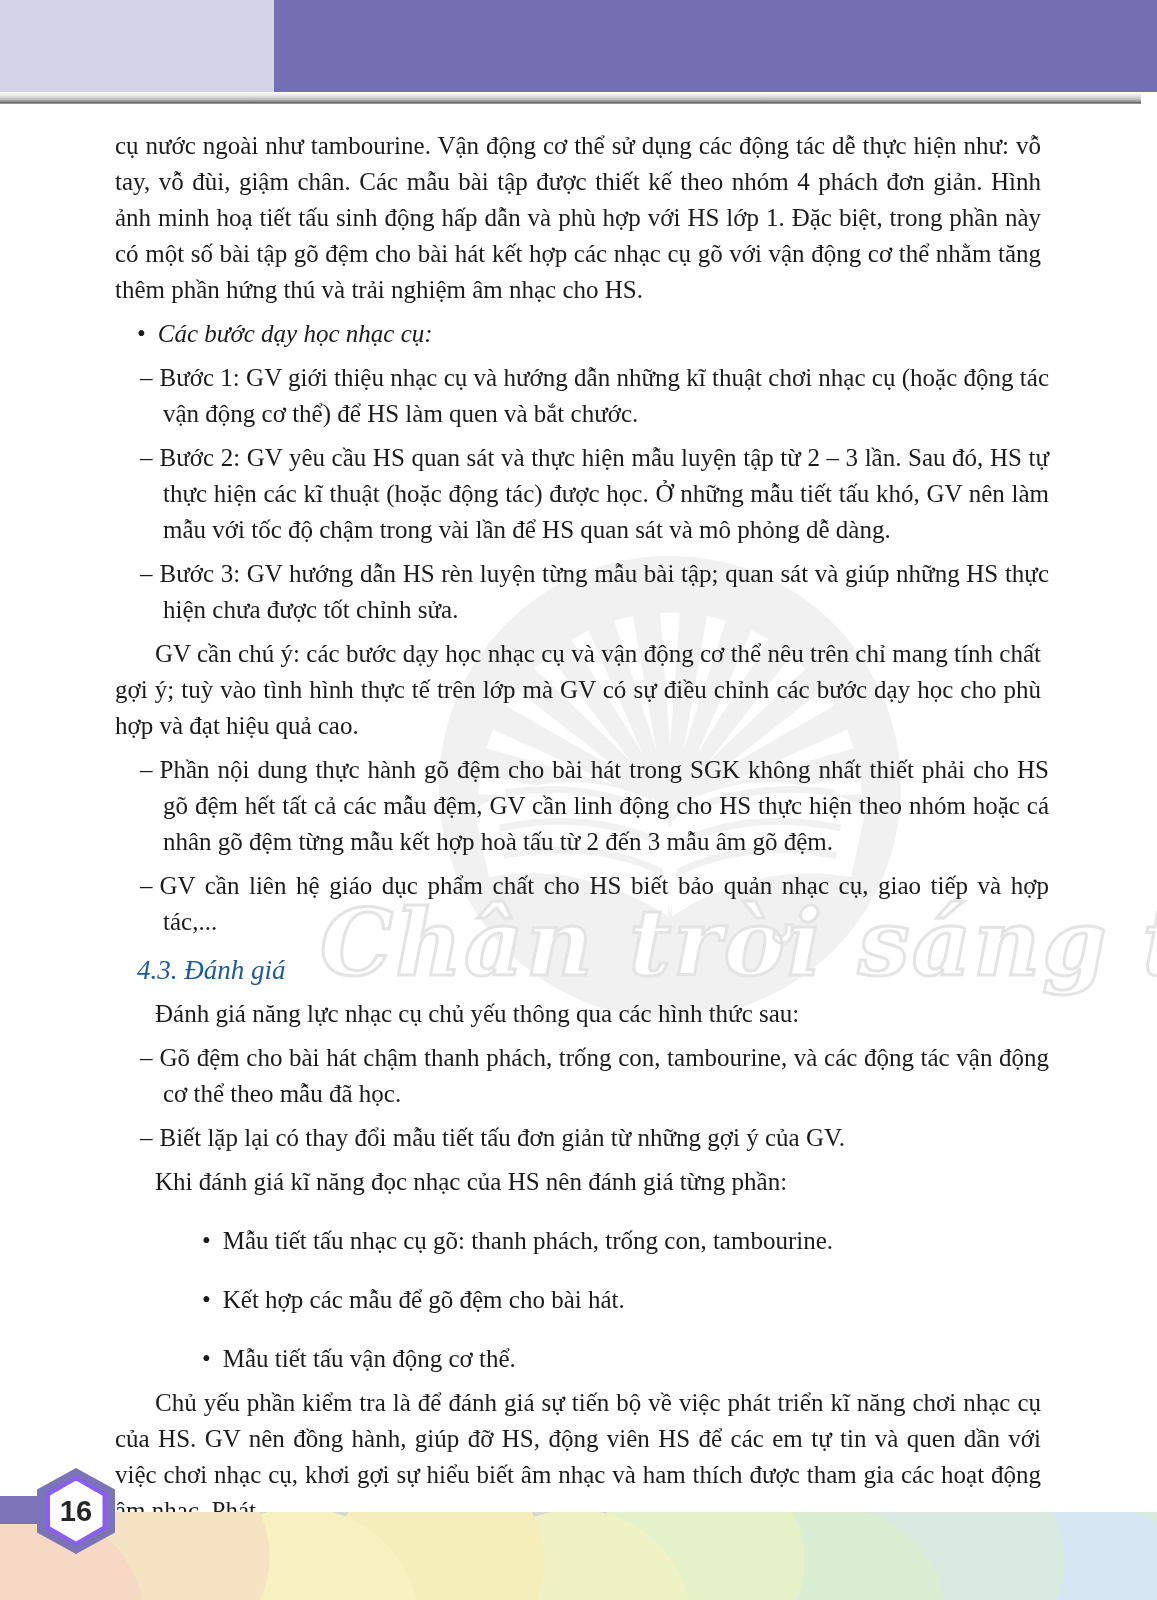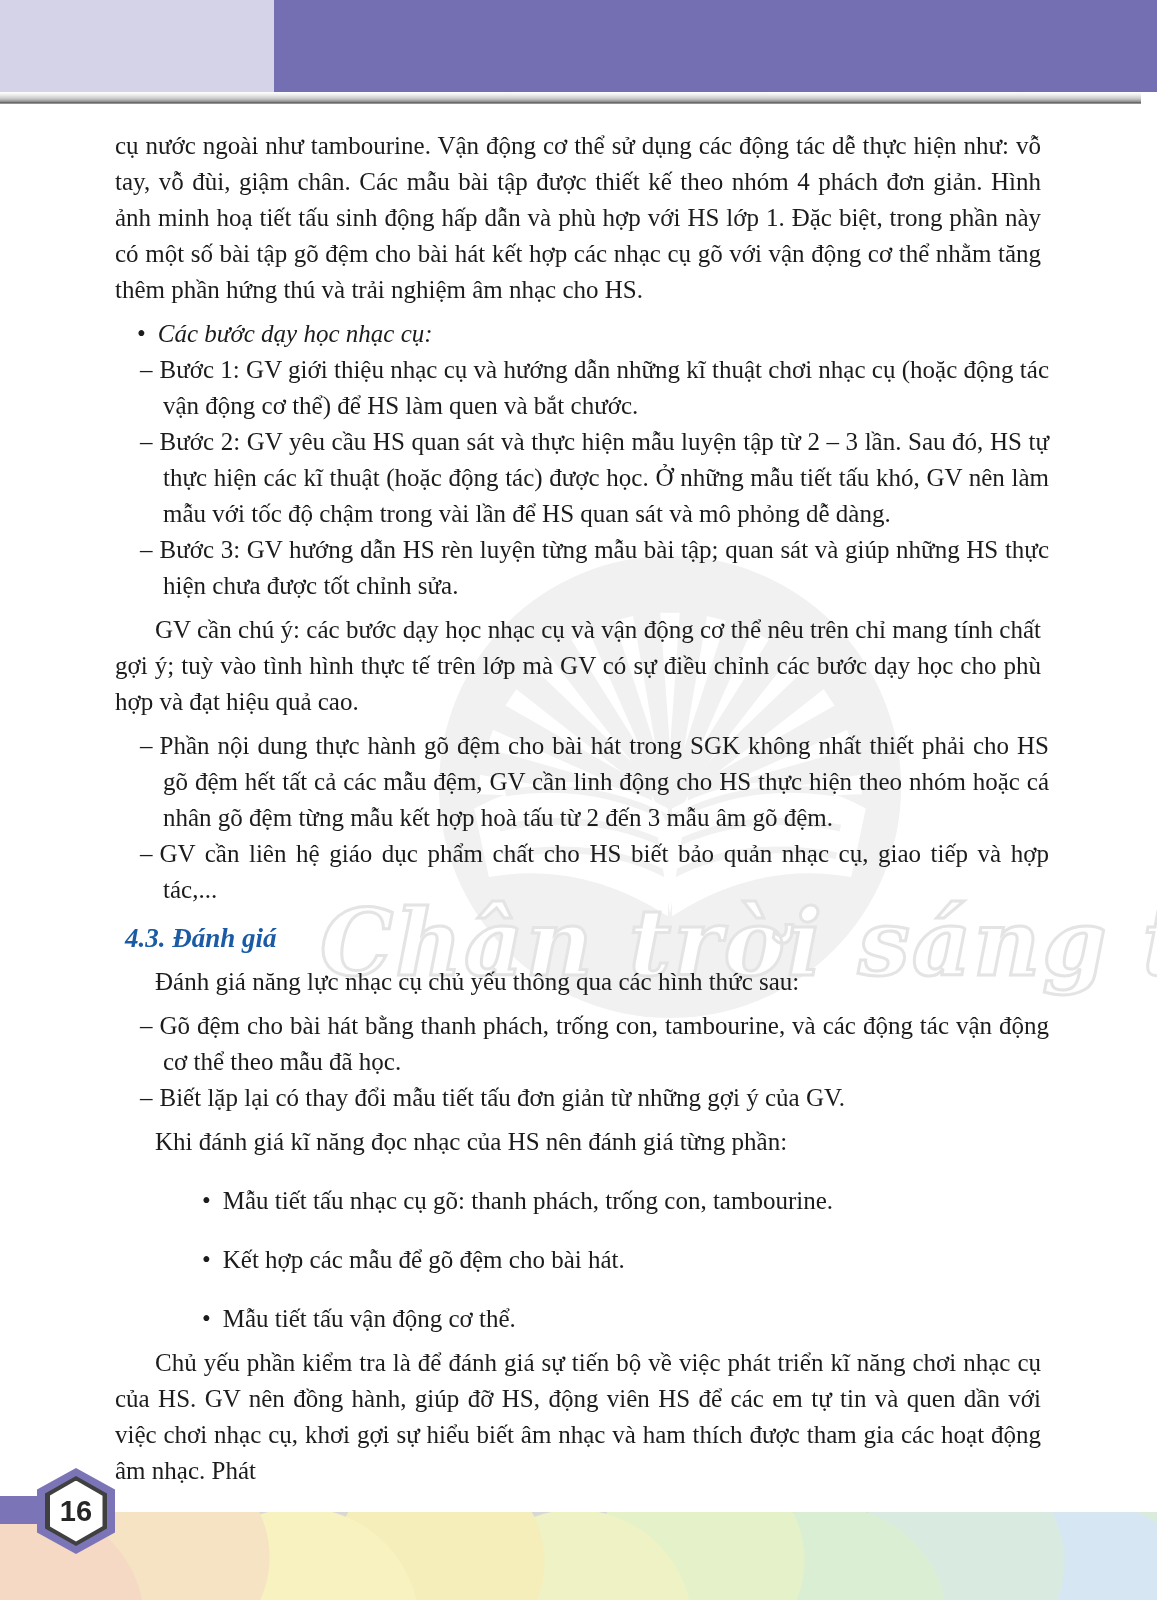--- a/index.html
+++ b/index.html
@@ -37,28 +37,28 @@
   .content{
     position:absolute;left:107px;top:120px;width:942px;z-index:1;
     font-size:25px;line-height:36px;
   }
   .content p{margin:8px;}
   .just{text-align:justify;}
   .indent{text-indent:40px;margin-top:4px;}
   .bullet-head{margin-top:6px;margin-left:30px;font-style:italic;}
   .bh-marker{padding-right:12px;font-style:normal;}
   .dash-item{
-    margin-left:33px;
+    margin-top:8px;margin-left:33px;
     padding-left:23px;text-indent:-23px;
     text-align:justify;
   }
   .dash-marker{padding-right:7px;}
   .section-heading{
-    margin:12px 0 2px 18px;
-    font-style:italic;font-weight:bold;
+    margin:12px 0 2px 30px;
+    font-style:italic;font-weight:normal;
     font-size:27px;color:#1a5ba5;
   }
   .sub-bullet{margin-top:23px;margin-left:95px;}
   .sb-marker{padding-right:12px;}
   .closing{margin-top:8px;}
   
   .page-bar{position:absolute;left:0;top:1496px;width:96px;height:28px;background:#7b74b7;z-index:3;}
   .strip{
     position:absolute;left:0;top:1512px;width:1157px;height:88px;z-index:2;
     background:
@@ -73,21 +73,21 @@
       radial-gradient(circle 120px at 1090px 110px,#d6e7f3 0 99%, transparent 100%),
       radial-gradient(circle 95px at 1155px 40px,  #d9ecdc 0 99%, transparent 100%),
       #d8d7d4;
   }
   .hex{position:absolute;left:37px;top:1468px;width:78px;height:86px;z-index:5;
        display:flex;align-items:center;justify-content:center;
        clip-path:polygon(50% 0,100% 25%,100% 75%,50% 100%,0 75%,0 25%);
        background:#7b74b7;}
   .hex-mid{width:62px;height:70px;display:flex;align-items:center;justify-content:center;
        clip-path:polygon(50% 0,100% 25%,100% 75%,50% 100%,0 75%,0 25%);
-       background:#404040;}
+       background:#8b5cf6;}
   .hex-inner{width:53px;height:61px;display:flex;align-items:center;justify-content:center;
        clip-path:polygon(50% 0,100% 25%,100% 75%,50% 100%,0 75%,0 25%);
        background:#ffffff;
        font-family:"Liberation Sans", sans-serif;
        font-weight:bold;font-size:29px;color:#262626;}
 </style>
 </head>
 <body>
 
 <div class="page">
@@ -154,21 +154,21 @@
     </div>
     <div class="dash-item">
       <span class="dash-marker">–</span><span>GV cần liên hệ giáo dục phẩm chất cho HS biết bảo quản nhạc cụ, giao tiếp và hợp tác,...</span>
     </div>
 
     <div class="section-heading">4.3. Đánh giá</div>
 
     <p class="just indent">Đánh giá năng lực nhạc cụ chủ yếu thông qua các hình thức sau:</p>
 
     <div class="dash-item">
-      <span class="dash-marker">–</span><span>Gõ đệm cho bài hát bằng thanh phách, trống con, tambourine, và các động tác vận động cơ thể theo mẫu đã học.</span>
+      <span class="dash-marker">–</span><span>Gõ đệm cho bài hát chậm thanh phách, trống con, tambourine, và các động tác vận động cơ thể theo mẫu đã học.</span>
     </div>
     <div class="dash-item">
       <span class="dash-marker">–</span><span>Biết lặp lại có thay đổi mẫu tiết tấu đơn giản từ những gợi ý của GV.</span>
     </div>
 
     <p class="just indent">Khi đánh giá kĩ năng đọc nhạc của HS nên đánh giá từng phần:</p>
 
     <div class="sub-bullet">
       <span class="sb-marker">•</span><span>Mẫu tiết tấu nhạc cụ gõ: thanh phách, trống con, tambourine.</span>
     </div>

